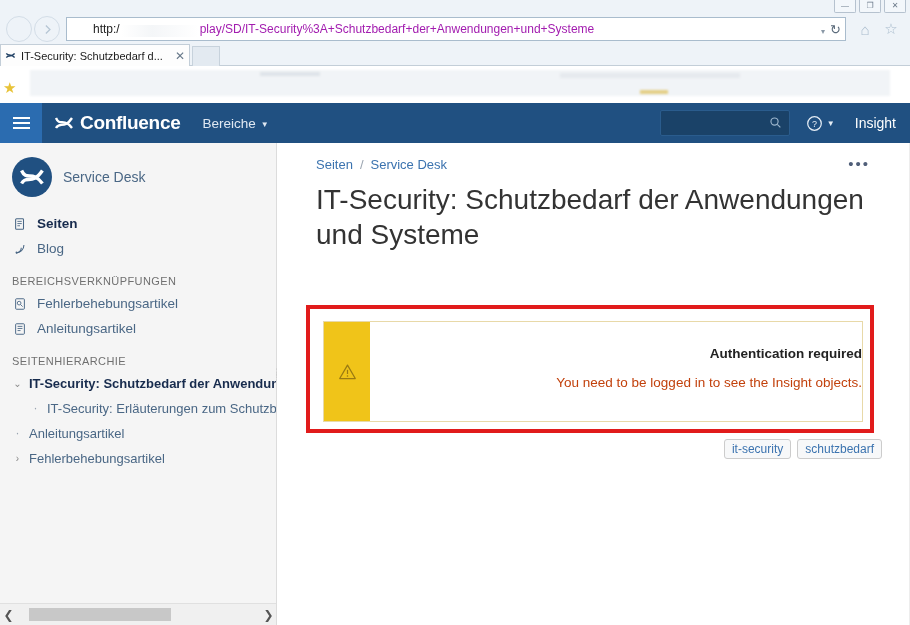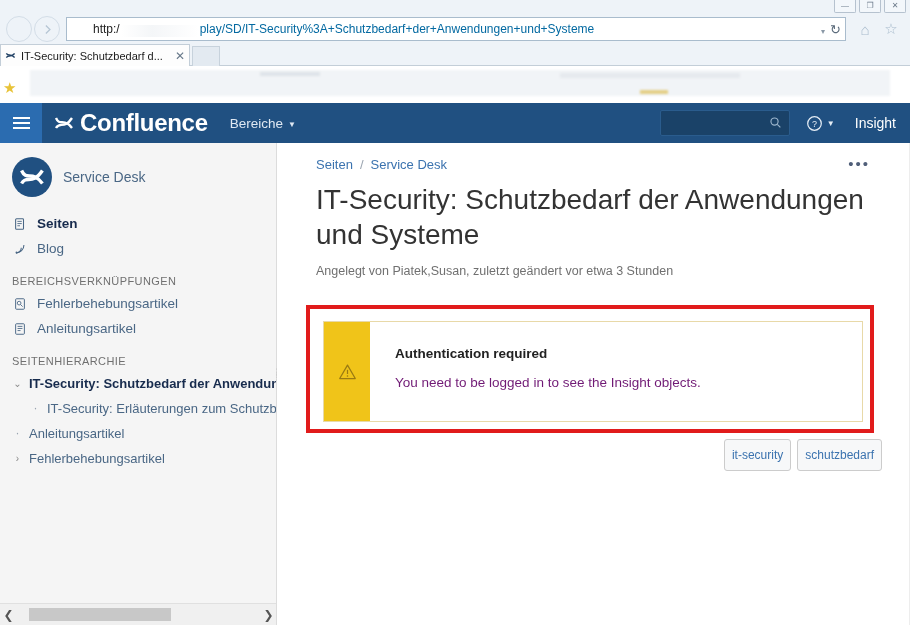--- a/index.html
+++ b/index.html
@@ -50,21 +50,21 @@
     width: 16px; height: 14px; flex: none; margin-right: 5px;
     color: #1f3f63; font-weight: bold; font-size: 12px;
     display: flex; align-items: center; justify-content: center;
   }
   .urlbox .url-pre { font-size: 12px; color: #222; white-space: nowrap; }
   .urlbox .url-redacted {
     display: inline-block; width: 78px; height: 12px; margin: 0 1px;
     background: linear-gradient(90deg,#ffffff 0%,#f4f6f8 40%,#ffffff 100%);
     position: relative; top: 2px;
   }
-  .urlbox .url-post { font-size: 12px; color: #0369a1; white-space: nowrap; }
+  .urlbox .url-post { font-size: 12px; color: #a21caf; white-space: nowrap; }
   .urlbox .dropcaret {
     position: absolute; right: 20px; top: 9px; color: #8a98a6; font-size: 8px;
   }
   .urlbox .reload { position: absolute; right: 4px; top: 4px; color: #5b6b7b; font-size: 13px; }
   .chrome-icon {
     width: 26px; height: 26px; flex: none; color: #a9bccd; font-size: 15px;
     display: flex; align-items: center; justify-content: center;
   }
 
   .tabrow {
@@ -108,21 +108,21 @@
     display: flex; align-items: center; justify-content: center; flex: none;
   }
   .burger i {
     display: block; width: 17px; height: 2px; background: #fff;
     box-shadow: 0 -5px 0 #fff, 0 5px 0 #fff;
   }
   .clogo {
     display: flex; align-items: center; gap: 6px; margin-left: 12px; flex: none;
   }
   .clogo .mark { font-size: 17px; color: #fff; font-weight: bold; letter-spacing: -1px; }
-  .clogo .word { font-size: 24px; color: #fff; font-weight: bold; letter-spacing: -0.3px; }
+  .clogo .word { font-size: 19px; color: #fff; font-weight: bold; letter-spacing: -0.3px; }
   .cnav {
     margin-left: 22px; font-size: 13.5px; color: #dfe8f2;
     display: flex; align-items: center; gap: 5px;
   }
   .cnav .caret { font-size: 8px; position: relative; top: 1px; }
   .cheader-right {
     margin-left: auto; display: flex; align-items: center; gap: 0; padding-right: 14px;
   }
   .csearch {
     width: 130px; height: 26px; background: #1a4268; border: 1px solid #2a5c8d;
@@ -217,30 +217,30 @@
   }
   .warnpanel {
     position: absolute; left: 13px; top: 12px; width: 540px; height: 101px;
     background: #fff; border: 1px solid #e8d9a8; display: flex;
   }
   .warn-band {
     width: 46px; flex: none; background: #f0c419;
     display: flex; align-items: center; justify-content: center;
   }
   .warn-icon { color: #9a7a12; font-size: 17px; line-height: 1; }
-  .warn-body { flex: 1 1 auto; padding: 24px 0 0 25px; }
+  .warn-body { flex: 1 1 auto; padding: 24px 0 0 25px; text-align: right; }
   .warn-title { font-size: 13.5px; color: #222; font-weight: bold; }
-  .warn-text { font-size: 13.5px; color: #701a75; margin-top: 14px; }
+  .warn-text { font-size: 13.5px; color: #c2410c; margin-top: 14px; }
 
   .labels {
     position: absolute; right: 28px; top: 296px; display: flex; gap: 6px;
   }
   .label-chip {
     border: 1px solid #ccc; background: #f7f8f9; border-radius: 3px;
-    padding: 8px 7px; font-size: 12px; color: #3b73af;
+    padding: 2px 7px; font-size: 12px; color: #3b73af;
   }
 
   .page-edge-shadow {
     position: absolute; right: 0; top: 143px; width: 1px; bottom: 0; background: #ededed;
   }
 </style>
 </head>
 <body>
 
 <div id="app">
@@ -428,21 +428,20 @@
 
     <div class="breadcrumb">
       <a>Seiten</a>
       <span class="sep">/</span>
       <a>Service Desk</a>
     </div>
 
     <div class="more-menu">•••</div>
 
     <h1 class="page-title">IT-Security: Schutzbedarf der Anwendungen und Systeme</h1>
-    <div class="page-meta">Angelegt von Piatek,Susan, zuletzt geändert vor etwa 3 Stunden</div>
 
     <div class="redbox">
       <div class="warnpanel">
         <div class="warn-band">
           <span class="warn-icon" style="font-size:0">
             <svg width="19" height="18" viewBox="0 0 20 19">
               <path d="M10 2.2 L18.2 16.4 L1.8 16.4 Z" fill="none" stroke="#9a7a12" stroke-width="1.3" stroke-linejoin="round"></path>
               <path d="M10 7.2 L10 11.6" stroke="#9a7a12" stroke-width="1.3"></path>
               <circle cx="10" cy="13.7" r="0.85" fill="#9a7a12"></circle>
             </svg>

